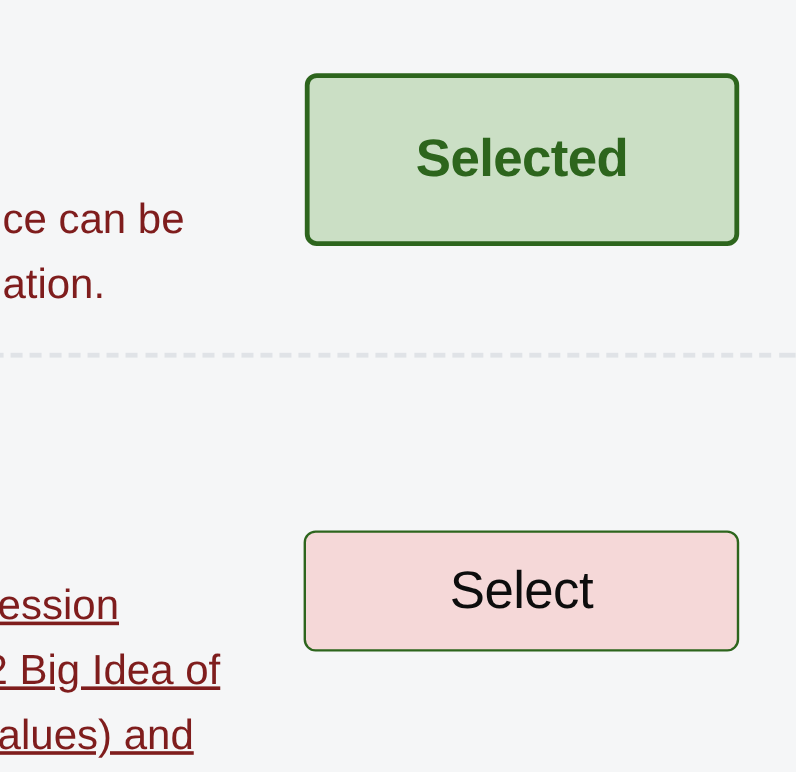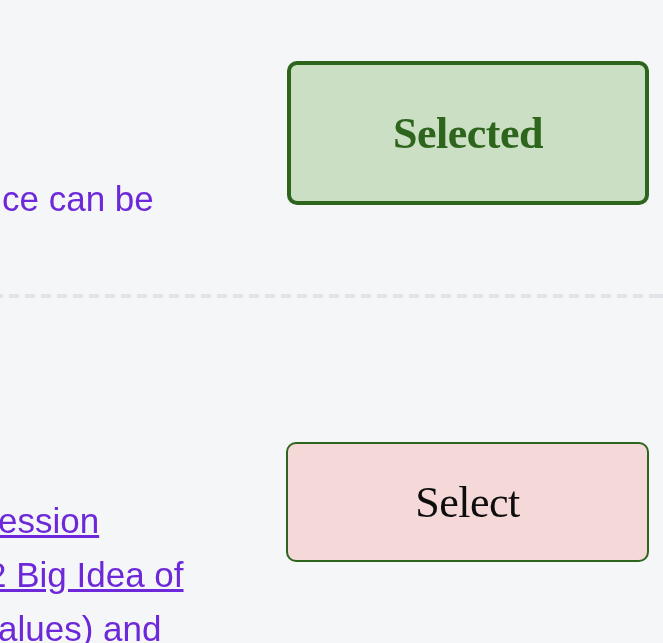--- a/index.html
+++ b/index.html
@@ -11,61 +11,59 @@
     height: 643px;
     position: relative;
     overflow: hidden;
     background: #f5f6f7;
     font-family: "Liberation Sans", "DejaVu Sans", sans-serif;
   }
 
   
   .text-block {
     position: absolute;
-    color: #6d28d9;
+    color: #7f1d1d;
     font-size: 35px;
     line-height: 54px;
     white-space: nowrap;
-    margin-top: 16px;
   }
   .text-block.top { left: 2px; top: 156px; }
   .text-block.bottom { left: 0; top: 478px; text-decoration: underline; }
   .text-line { display: block; }
   .text-line.clip-sm { margin-left: -2px; }
   .text-line.clip-lg { margin-left: -13px; }
 
   
   .choice-btn {
     position: absolute;
     box-sizing: border-box;
     display: flex;
     align-items: center;
     justify-content: center;
     border-radius: 10px;
     cursor: pointer;
-    font-family: Liberation Serif, serif;
+    font-family: Liberation Sans, sans-serif;
     letter-spacing: -0.5px;
-    margin-left: 33px;
   }
   .choice-btn.selected {
     left: 254px;
     top: 61px;
     width: 362px;
     height: 144px;
     background: #cbdfc5;
     border: 4px solid #2d651d;
     color: #2d651d;
     font-size: 44px;
     font-weight: bold;
   }
   .choice-btn.unselected {
     left: 253px;
     top: 442px;
     width: 363px;
-    height: 120px;
+    height: 101px;
     background: #f5d8d8;
     border: 2px solid #2d651d;
     color: #0d0d0d;
     font-size: 44px;
     font-weight: normal;
   }
 
   
   .divider {
     position: absolute;
@@ -76,20 +74,21 @@
     background-image: repeating-linear-gradient(90deg, #e0e3e7 0 10px, transparent 10px 16px);
     background-position: -7px 0;
   }
 </style>
 </head>
 <body>
 
 <div>
   <div class="text-block top">
     <span class="text-line">ce can be</span>
+    <span class="text-line">ation.</span>
   </div>
   <button class="choice-btn selected">Selected</button>
 </div>
 
 <div class="divider"></div>
 
 <div>
   <div class="text-block bottom">
     <span class="text-line clip-sm">ession</span>
     <span class="text-line clip-lg">2 Big Idea of</span>

